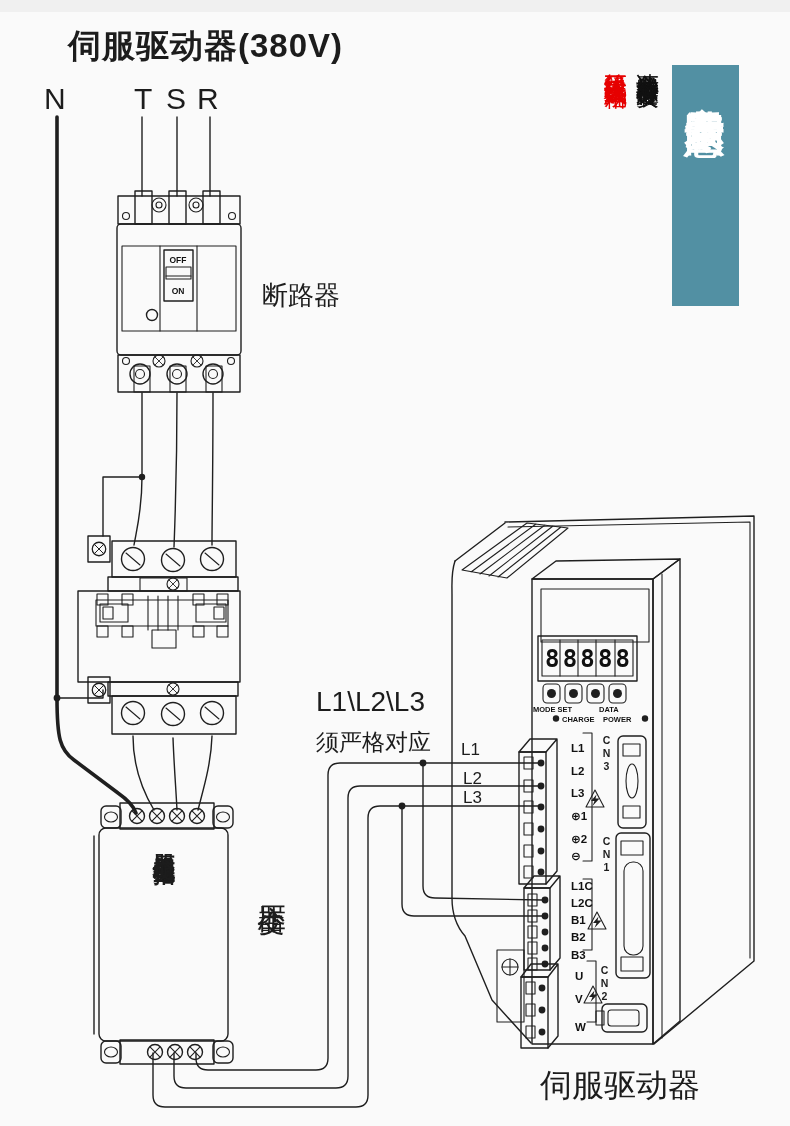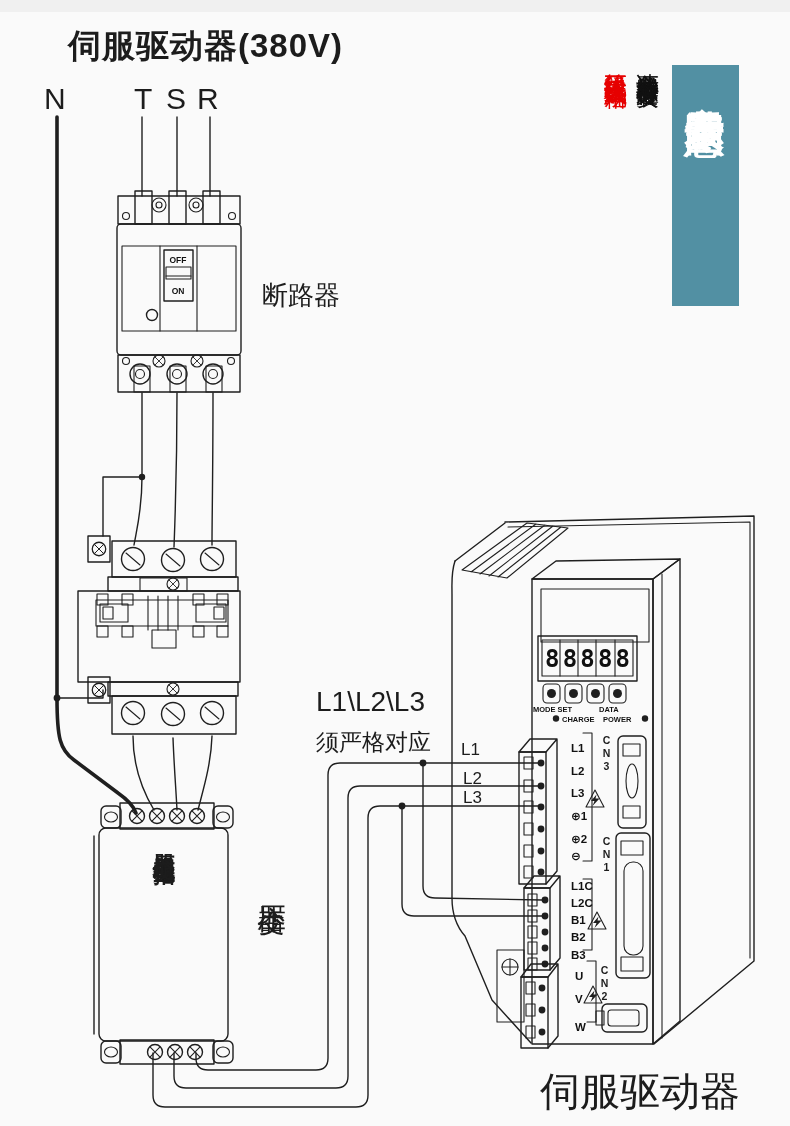--- a/index.html
+++ b/index.html
@@ -8,21 +8,21 @@
   #stage{position:absolute;inset:0;width:790px;height:1126px;}
   .topband{position:absolute;left:0;top:0;width:790px;height:12px;background:#f0f0f0;}
   svg{position:absolute;left:0;top:0;}
   .abs{position:absolute;white-space:nowrap;}
   .title{left:68px;top:24px;font-size:33px;font-weight:600;letter-spacing:1px;}
   .phase{font-size:30px;font-weight:500;top:82px;}
   .devlabel{font-size:26px;}
   .vtext{writing-mode:vertical-rl;text-orientation:upright;white-space:normal;}
   .tname{left:149px;top:845px;font-size:22px;font-weight:bold;letter-spacing:-1px;height:200px;}
   .tlabel{left:252px;top:882px;font-size:29px;height:100px;}
-  .servolabel{left:540px;top:1064px;font-size:40px;}
+  .servolabel{left:540px;top:1064px;font-size:32px;}
   .match1{left:316px;top:686px;font-size:28px;}
   .match2{left:316px;top:727px;font-size:23px;}
   .wlabel{font-size:17px;}
   .rednote{left:601px;top:55px;font-size:23px;color:#e60000;height:360px;letter-spacing:1px;}
   .blacknote{left:633px;top:55px;font-size:23px;color:#111;height:340px;letter-spacing:1px;}
   .badge{left:672px;top:65px;width:67px;height:241px;background:#5290a3;}
   .badgetext{position:absolute;left:50%;transform:translateX(-50%);top:10px;
              writing-mode:vertical-rl;text-orientation:upright;
              color:#ffffff;font-size:40px;font-weight:bold;letter-spacing:3px;}
   .cn{font-size:10.5px;font-weight:bold;letter-spacing:1px;line-height:1.0;}

